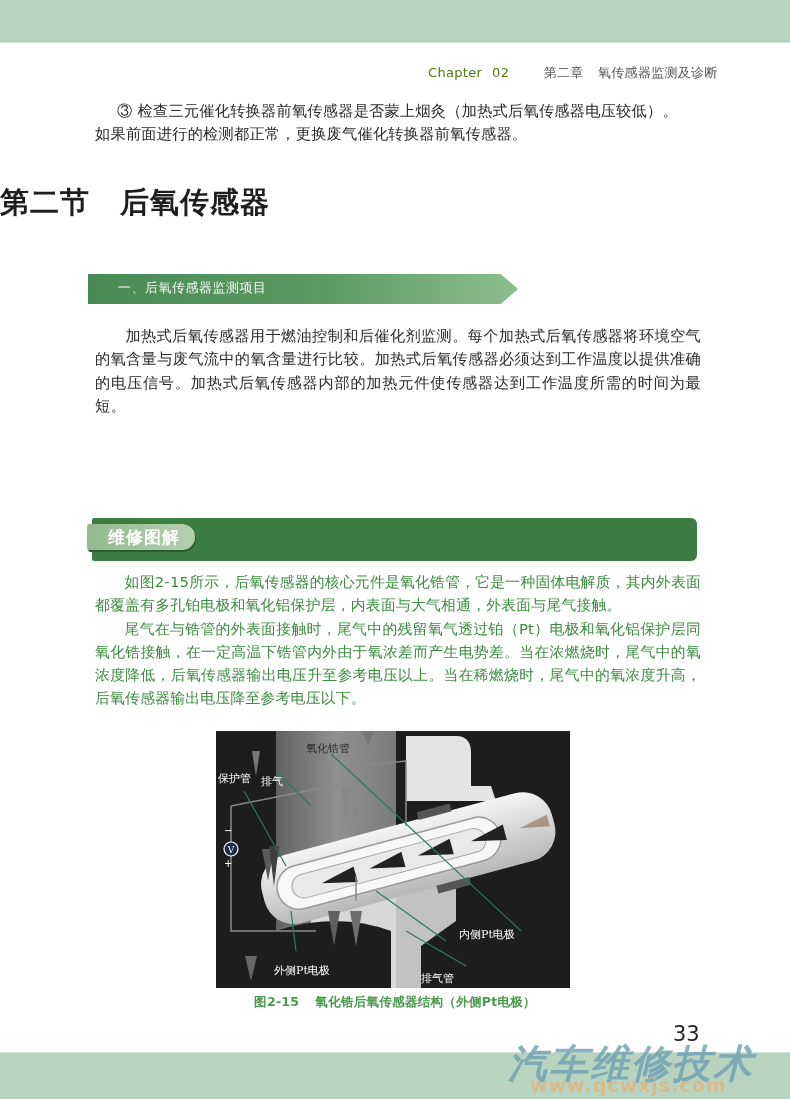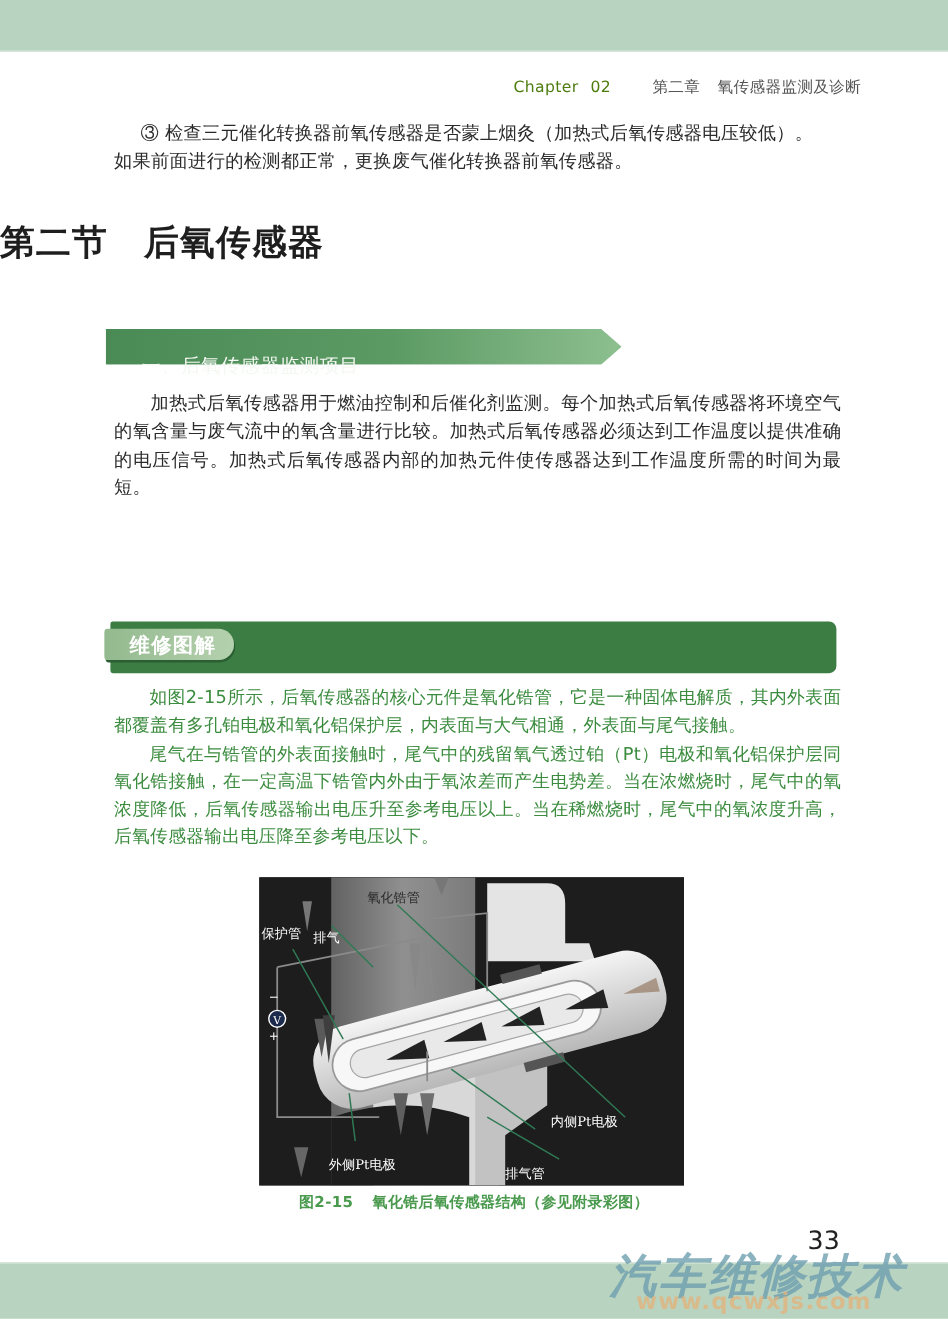--- a/index.html
+++ b/index.html
@@ -37,21 +37,21 @@
     font-size: 29px; color: #1e1e1e; letter-spacing: 1px;
   }
   .section-title .gap { display: inline-block; width: 30px; }
 
   .subhead-bar {
     position: absolute; left: 88px; top: 274px; width: 430px; height: 30px;
     background: linear-gradient(90deg, #4a8a55 0%, #5b9a63 55%, #8dbf8f 100%);
     clip-path: polygon(0 0, 96% 0, 100% 50%, 96% 100%, 0 100%);
   }
   .subhead-text {
-    position: absolute; left: 118px; top: 295px; font-size: 16px;
+    position: absolute; left: 118px; top: 279px; font-size: 13px;
     font-family: "DejaVu Sans", "Liberation Sans", sans-serif; color: #f4f8f2;
     letter-spacing: 0.5px;
     text-align: center;
   }
   .body1 { top: 325px; color: #2b2b2b; }
 
   .repair-bar {
     position: absolute; left: 92px; top: 518px; width: 605px; height: 43px;
     background: #3b7d42; border-radius: 2px 6px 6px 2px;
   }
@@ -215,19 +215,19 @@
   </svg>
   <span class="fig-label dark" style="left:90px; top:10px;">氧化锆管</span>
   <span class="fig-label" style="left:45px; top:43px;text-align:center;">排气</span>
   <span class="fig-label" style="left:2px; top:40px;">保护管</span>
   <span class="fig-label" style="left:243px; top:196px;">内侧Pt电极</span>
   <span class="fig-label" style="left:58px; top:232px;">外侧Pt电极</span>
   <span class="fig-label" style="left:205px; top:240px;">排气管</span>
 </div>
 
 <div class="caption">
-  <span>图2-15</span><span class="gap"></span><span>氧化锆后氧传感器结构（参见附录彩图）</span>
+  <span>图2-15</span><span class="gap"></span><span>氧化锆后氧传感器结构（外侧Pt电极）</span>
 </div>
 
 <div class="bottom-band"></div>
 <div class="page-number">33</div>
 <div class="watermark">汽车维修技术网</div>
 <div class="watermark-url">www.qcwxjs.com</div>
 
 </body></html>

